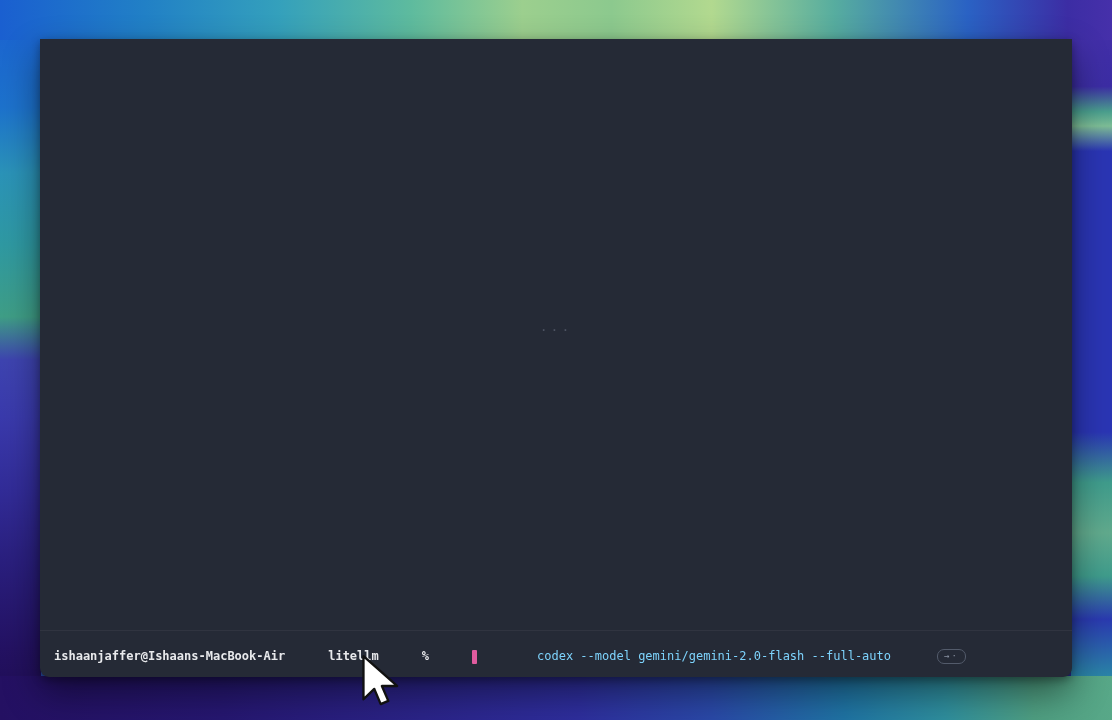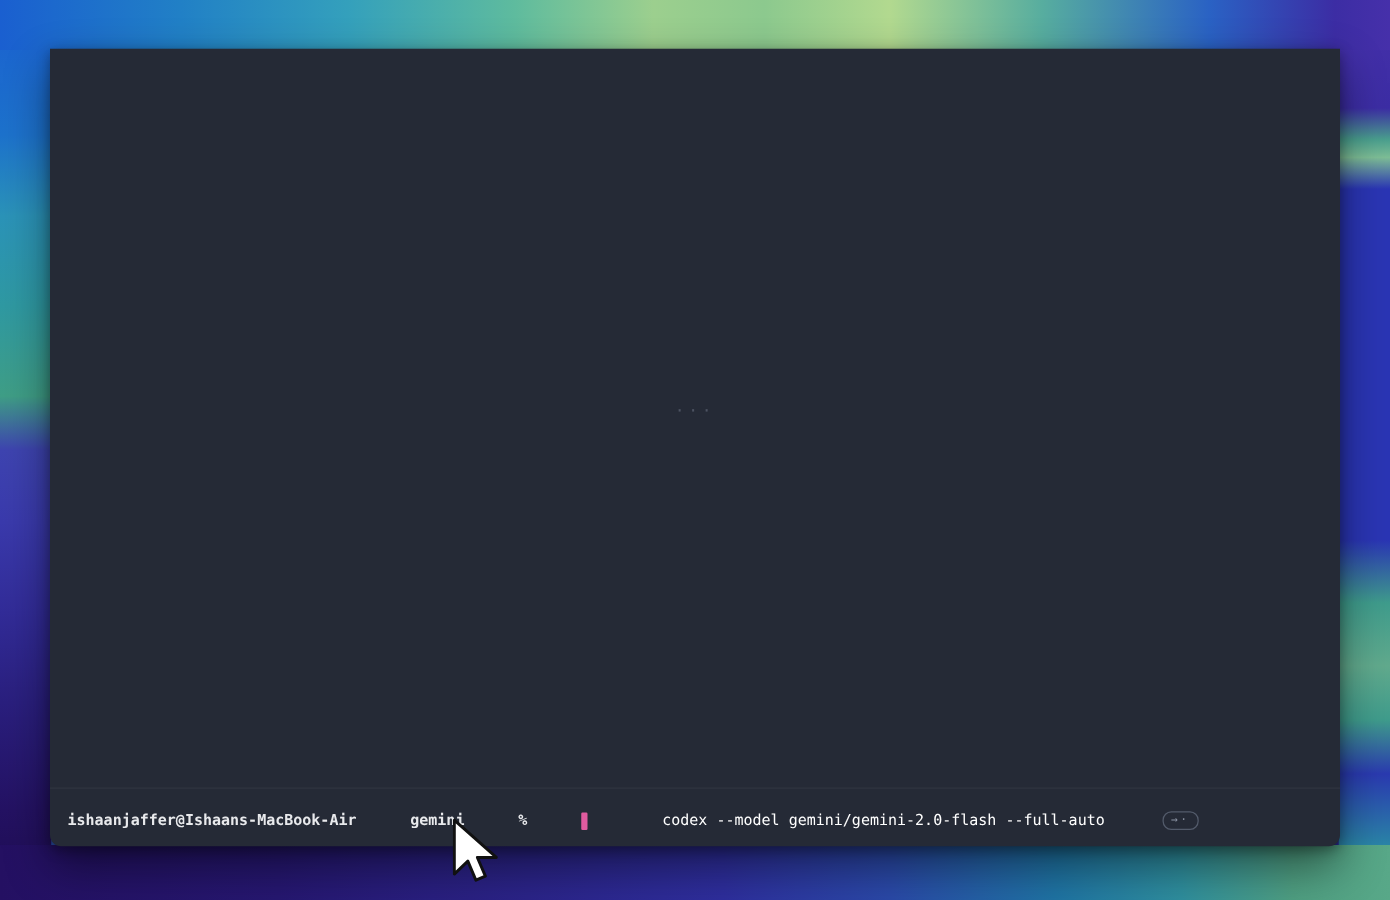--- a/index.html
+++ b/index.html
@@ -46,21 +46,21 @@
   .prompt-line {
     position:absolute; left:14px; bottom:13px; height:15px;
     display:flex; align-items:center;
     font-size:12px; line-height:15px; white-space:pre;gap:36px;
   }
   .seg-bold { color:#e8e9ec; font-weight:bold; margin-right:7px; }
   .cursor-block {
     width:5px; height:14px; background:#e05b9f; margin-right:1px;
     border-radius:1px; flex:0 0 auto;
   }
-  .suggestion { color:#ffffff;padding-left:23px; }
+  .suggestion { color:#7dd3fc;padding-left:23px; }
   .hint-pill {
     margin-left:10px; height:13px; padding:0 6px;
     border:1px solid #535b6b; border-radius:7px;
     color:#8a92a2; font-size:9px; letter-spacing:2px;
     display:flex; align-items:center; flex:0 0 auto;
   }
 
   
   .mouse-pointer { position:absolute; left:362px; top:654px; z-index:10; }
 </style>
@@ -75,21 +75,21 @@
 </div>
 
 <div class="terminal">
 
   <div class="body-ellipsis">···</div>
 
   <div class="input-sep"></div>
 
   <div class="prompt-line">
     <span class="seg-bold">ishaanjaffer@Ishaans-MacBook-Air</span>
-    <span class="seg-bold">gemini</span>
+    <span class="seg-bold">litellm</span>
     <span class="seg-bold">%</span>
     <span class="cursor-block"></span>
     <span class="suggestion">codex --model gemini/gemini-2.0-flash --full-auto</span>
     <span class="hint-pill">→·</span>
   </div>
 
 </div>
 
 <svg class="mouse-pointer" width="38" height="54" viewBox="0 0 26 36" xmlns="http://www.w3.org/2000/svg">
   <polygon points="1,1 1,30.5 8.4,23.4 12.8,33.8 18,31.6 13.6,21.4 24,21.4" fill="#ffffff" stroke="#111111" stroke-width="1.6" stroke-linejoin="round"></polygon>

